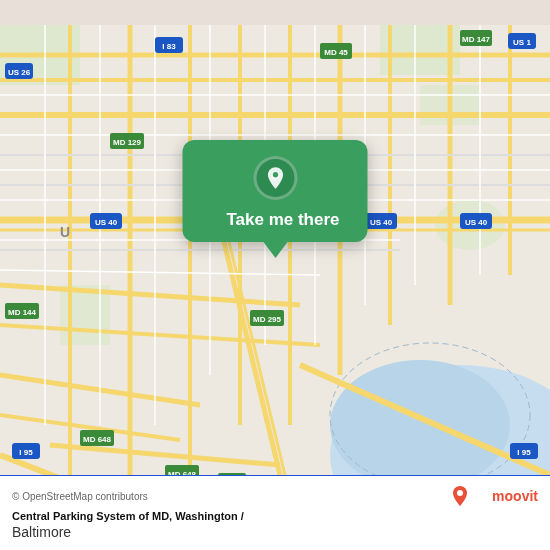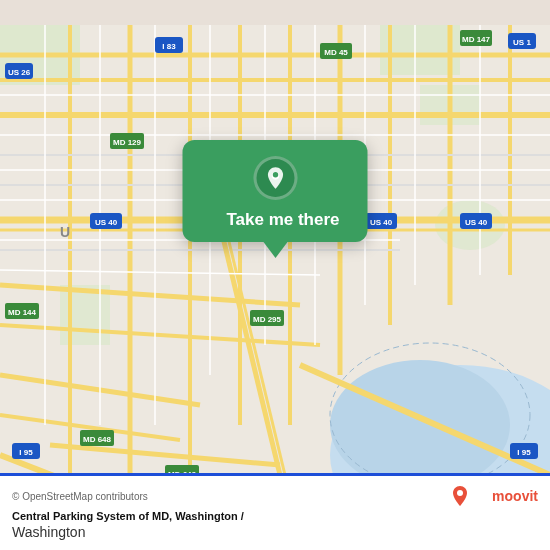--- a/index.html
+++ b/index.html
@@ -20,21 +20,21 @@
     }
 
     
     .info-bar {
       position: absolute;
       bottom: 0;
       left: 0;
       right: 0;
       background: white;
       padding: 8px 12px 10px 12px;
-      border-top: 3px solid #1d4ed8;
+      border-top: 1px solid #1d4ed8;
       z-index: 10;
     }
 
     .info-bar-top {
       display: flex;
       align-items: center;
       justify-content: space-between;
     }
 
     .copyright {
@@ -267,16 +267,16 @@
       <div class="moovit-logo">
 
         <svg width="24" height="24" viewBox="0 0 24 24" xmlns="http://www.w3.org/2000/svg">
           <path d="M12 2C8.13 2 5 5.13 5 9c0 5.25 7 13 7 13s7-7.75 7-13c0-3.87-3.13-7-7-7z" fill="#e8503a"></path>
           <circle cx="12" cy="9" r="3" fill="white"></circle>
         </svg>
         <span class="moovit-text">moovit</span>
       </div>
     </div>
     <div class="location-name">Central Parking System of MD, Washington /</div>
-    <div class="location-name" style="font-weight: normal; font-size: 14px; color: #333;">Washington</div>
+    <div class="location-name" style="font-weight: normal; font-size: 14px; color: #333;">Baltimore</div>
   </div>
 
 </div>
 
 </body></html>

